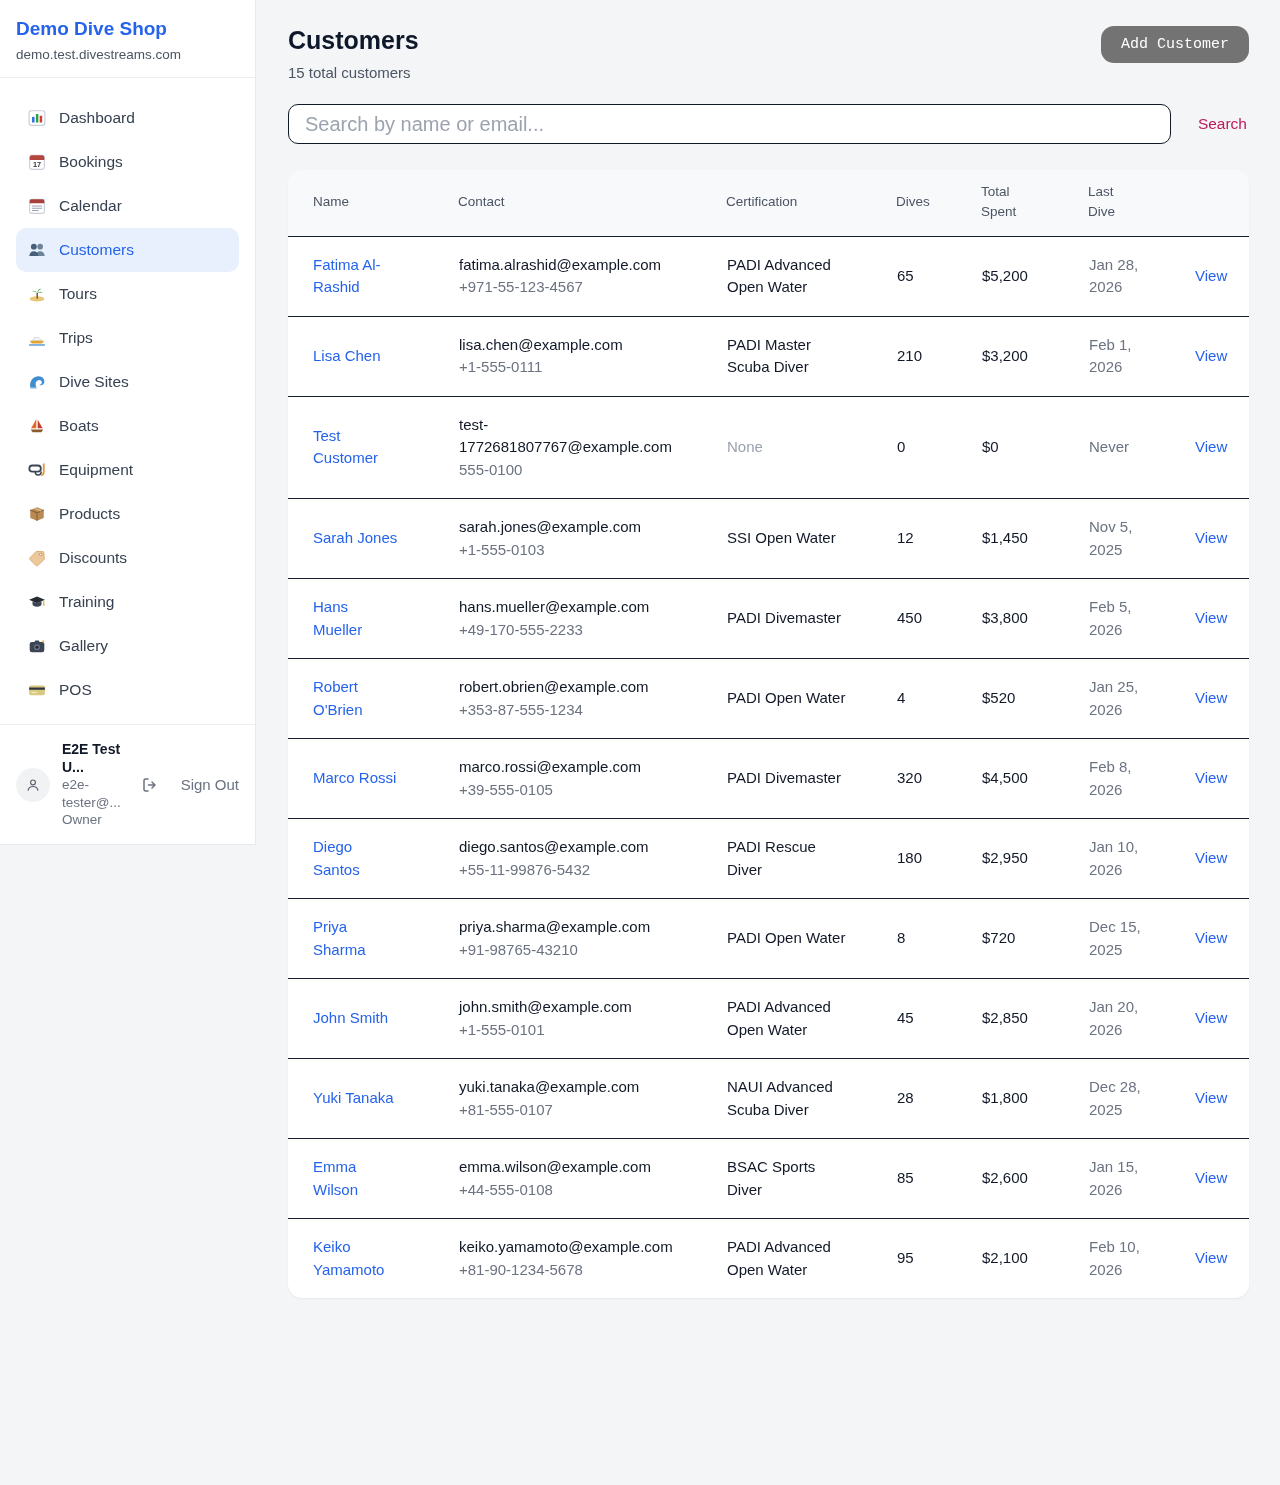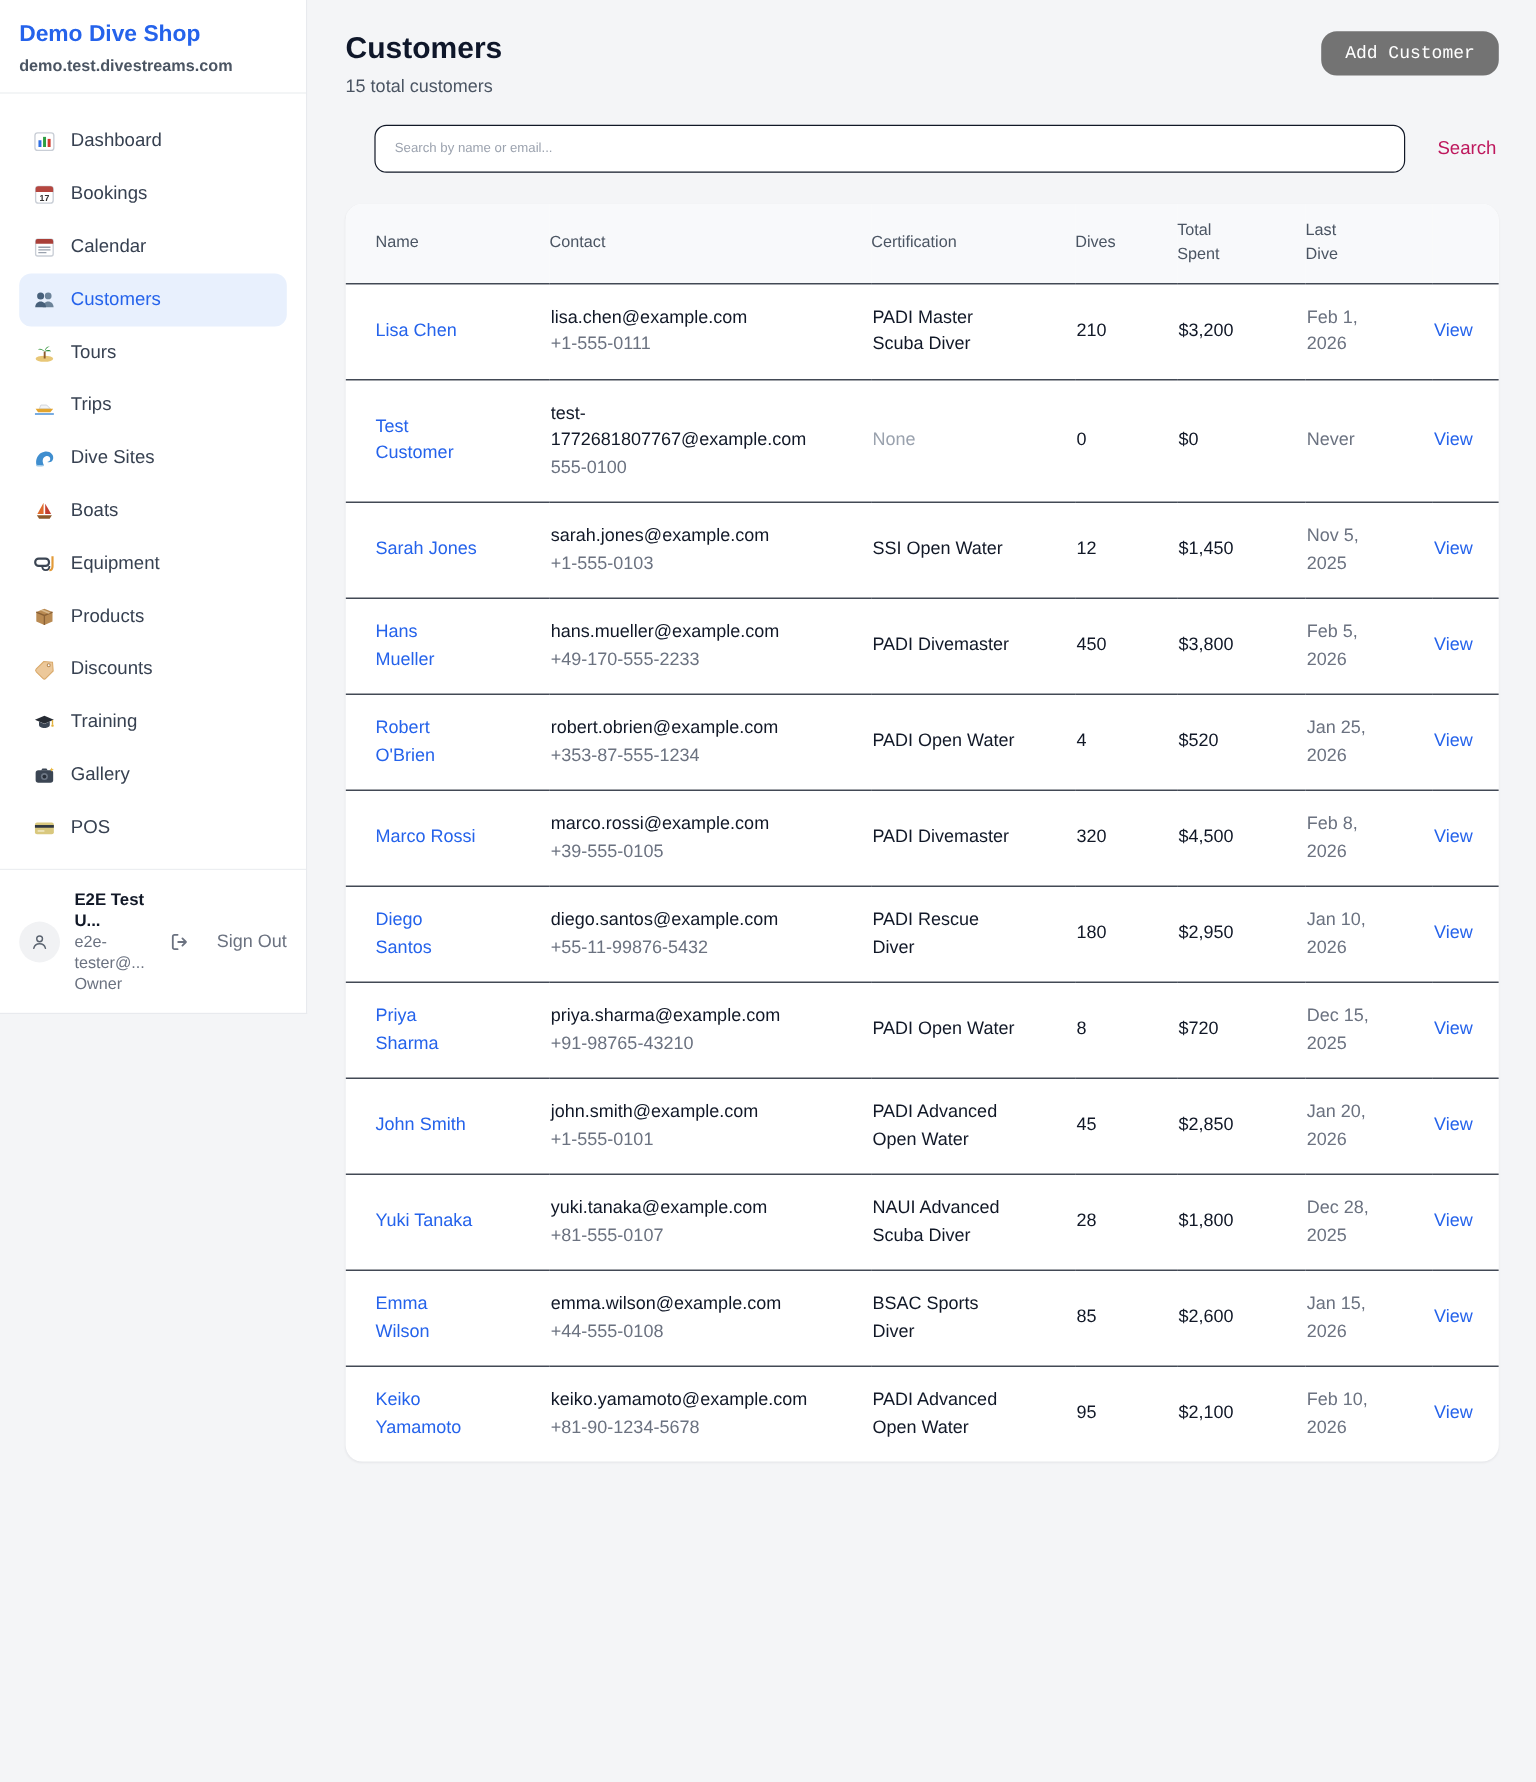--- a/index.html
+++ b/index.html
@@ -13,21 +13,21 @@
   }
   .app { display:flex; align-items:flex-start; width:1280px; }
 
   
   .sidebar {
     width:256px; flex-shrink:0; background:#fff;
     border-right:1px solid #e8eaee; border-bottom:1px solid #e8eaee;
   }
   .brand { padding:18px 16px 15px; border-bottom:1px solid #eceef1; }
   .brand-name { color:#2563eb; font-size:19px; font-weight:700; }
-  .brand-domain { margin-top:7px; color:#4b5563; font-size:13.5px;font-weight:bold; }
+  .brand-domain { margin-top:7px; color:#4b5563; font-size:13.5px; }
   .nav { padding:18px 16px 12px; }
   .nav-item {
     display:flex; align-items:center; gap:13px;
     height:44px; padding:0 12px; border-radius:10px;
     color:#374151; font-size:15.5px; cursor:pointer;
   }
   .nav-item.active { background:#e8f0fd; color:#2563eb; }
   .nav-icon { width:18px; height:18px; display:flex; flex-shrink:0; }
   .nav-icon svg { width:18px; height:18px; }
   .user-sec {
@@ -53,22 +53,22 @@
   .page-title { font-size:25px; font-weight:700; color:#0f172a; margin:0; }
   .page-sub { margin-top:9px; color:#4b5563; font-size:15px; }
   .add-btn {
     background:#737373; color:#fff; border:none; border-radius:13px;
     padding:0 20px; height:37px; font-size:15px; font-weight:500;
     font-family:Liberation Mono, monospace; cursor:pointer;
   }
   .search-row { display:flex; align-items:center; margin-top:23px; gap:25px; }
   .search-input {
     flex:1; height:40px; border:1px solid #111827; border-radius:10px;
-    padding:0 16px; font-size:11px; color:#111827; background:#fff;
-    font-family:inherit; outline:none;margin-left:24px;
+    padding:0 16px; font-size:20px; color:#111827; background:#fff;
+    font-family:inherit; outline:none;
   }
   .search-input::placeholder { color:#9ca3af; }
   .search-btn {
     background:none; border:none; font-size:15.5px; color:#be185d;
     font-weight:500; font-family:inherit; cursor:pointer; padding:4px 2px;
   }
 
   
   .card {
     margin-top:26px; background:#fff; border-radius:14px; overflow:hidden;
@@ -317,20 +317,32 @@
             <th class="h2">Contact</th>
             <th class="h3">Certification</th>
             <th class="h4">Dives</th>
             <th class="h5">Total Spent</th>
             <th class="h6">Last Dive</th>
             <th class="h7"></th>
           </tr>
         </thead>
         <tbody id="rows">
             <tr>
+    <td class="c-name"><a href="#" class="name-link">Fatima Al-Rashid</a></td>
+    <td class="c-contact">
+      <div class="email">fatima.alrashid@example.com</div>
+      <div class="phone">+971-55-123-4567</div>
+    </td>
+    <td class="c-cert">PADI Advanced Open Water</td>
+    <td class="c-dives">65</td>
+    <td class="c-spent">$5,200</td>
+    <td class="c-last">Jan 28, 2026</td>
+    <td class="c-view"><a href="#" class="view-link">View</a></td>
+  </tr>
+            <tr>
     <td class="c-name"><a href="#" class="name-link">Lisa Chen</a></td>
     <td class="c-contact">
       <div class="email">lisa.chen@example.com</div>
       <div class="phone">+1-555-0111</div>
     </td>
     <td class="c-cert">PADI Master Scuba Diver</td>
     <td class="c-dives">210</td>
     <td class="c-spent">$3,200</td>
     <td class="c-last">Feb 1, 2026</td>
     <td class="c-view"><a href="#" class="view-link">View</a></td>

